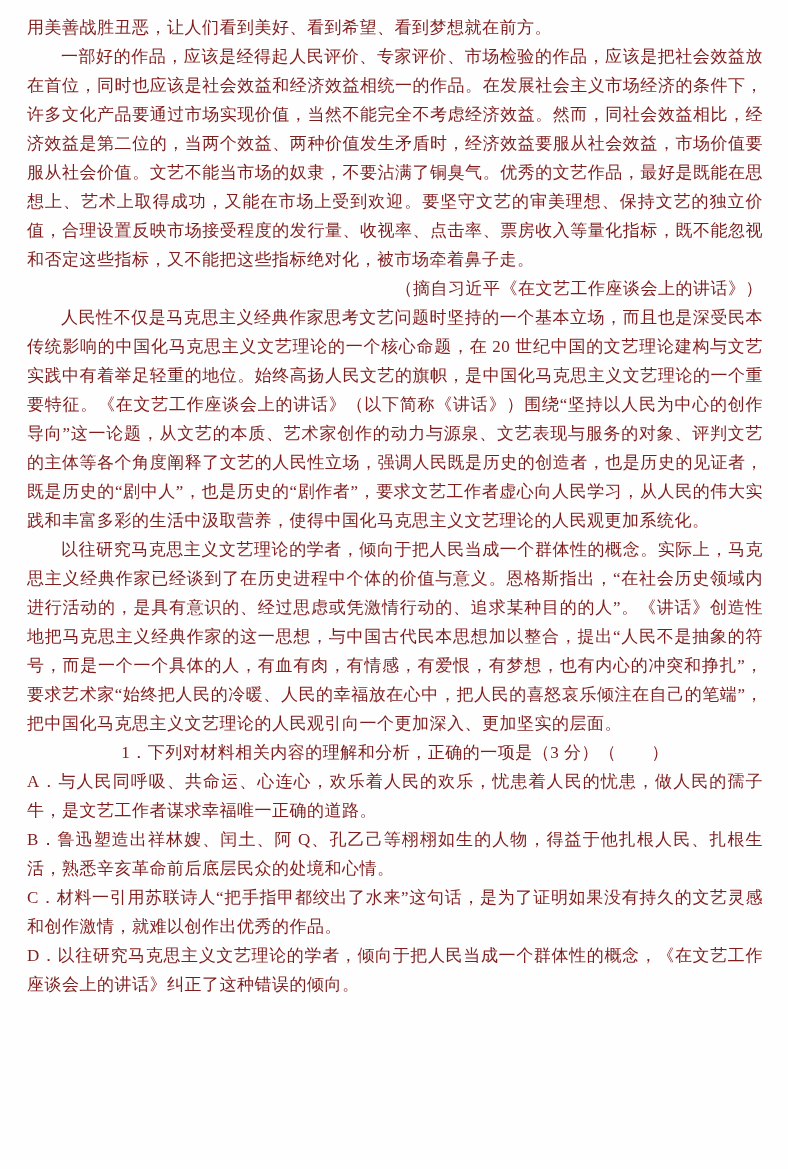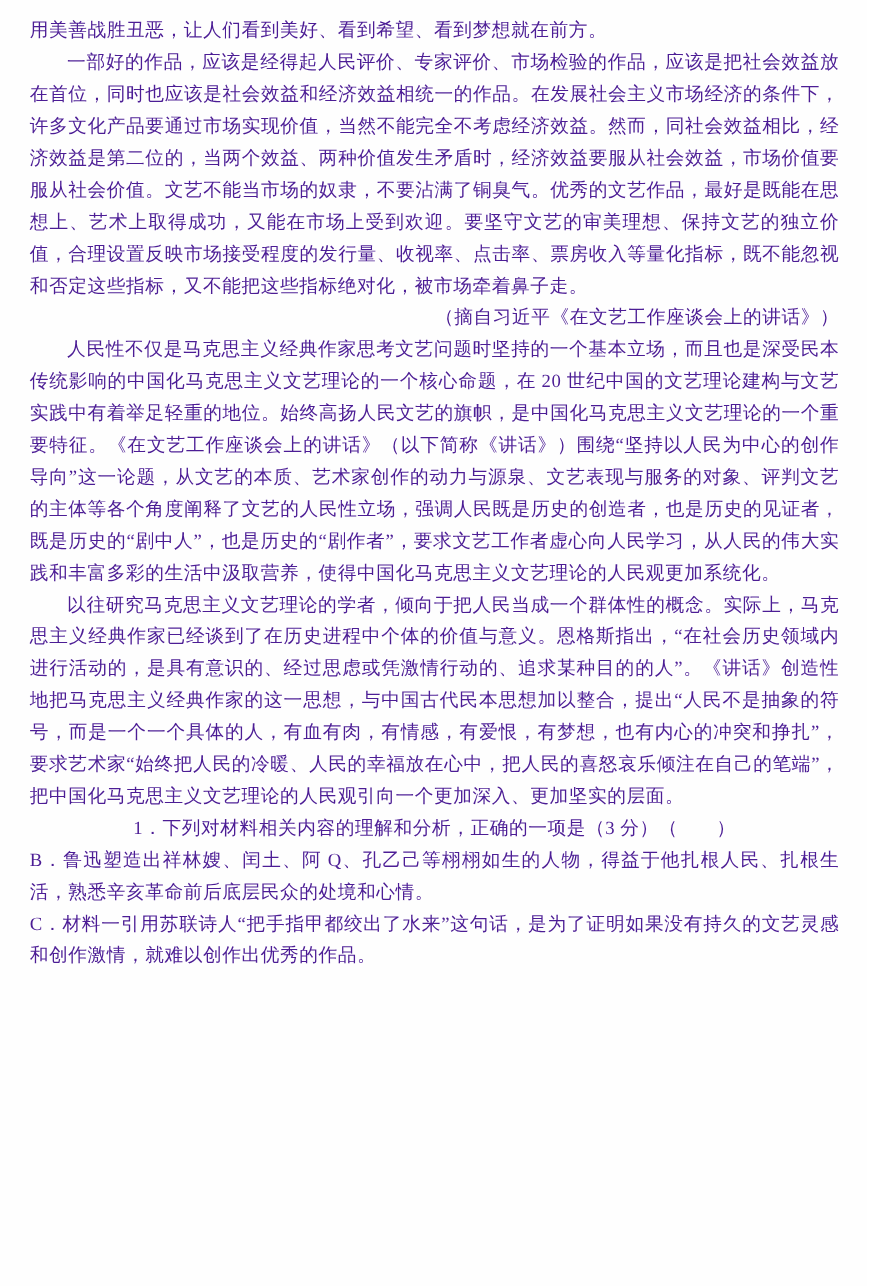--- a/index.html
+++ b/index.html
@@ -11,21 +11,21 @@
     position: relative;
     width: 788px;
     height: 1169px;
     box-sizing: border-box;
     background: #fefefe;
     padding: 13px 25px 0 27px;
     overflow: hidden;
     font-family: "Liberation Serif", "DejaVu Serif", serif;
     font-size: 17px;
     line-height: 29px;
-    color: #4c1d95;
+    color: #7f1d1d;
   }
   .para {
     margin: 0;
     text-align: justify;
     text-align-last: left;
     letter-spacing: 0.5px;
   }
   .para.indent {
     text-indent: 2em;
   }
@@ -57,21 +57,23 @@
   <p class="para right">（摘自习近平《在文艺工作座谈会上的讲话》）</p>
 
 
   <p class="para indent">人民性不仅是马克思主义经典作家思考文艺问题时坚持的一个基本立场，而且也是深受民本传统影响的中国化马克思主义文艺理论的一个核心命题，在 20 世纪中国的文艺理论建构与文艺实践中有着举足轻重的地位。始终高扬人民文艺的旗帜，是中国化马克思主义文艺理论的一个重要特征。《在文艺工作座谈会上的讲话》（以下简称《讲话》）围绕“坚持以人民为中心的创作导向”这一论题，从文艺的本质、艺术家创作的动力与源泉、文艺表现与服务的对象、评判文艺的主体等各个角度阐释了文艺的人民性立场，强调人民既是历史的创造者，也是历史的见证者，既是历史的“剧中人”，也是历史的“剧作者”，要求文艺工作者虚心向人民学习，从人民的伟大实践和丰富多彩的生活中汲取营养，使得中国化马克思主义文艺理论的人民观更加系统化。</p>
 
   <p class="para indent">以往研究马克思主义文艺理论的学者，倾向于把人民当成一个群体性的概念。实际上，马克思主义经典作家已经谈到了在历史进程中个体的价值与意义。恩格斯指出，“在社会历史领域内进行活动的，是具有意识的、经过思虑或凭激情行动的、追求某种目的的人”。《讲话》创造性地把马克思主义经典作家的这一思想，与中国古代民本思想加以整合，提出“人民不是抽象的符号，而是一个一个具体的人，有血有肉，有情感，有爱恨，有梦想，也有内心的冲突和挣扎”，要求艺术家“始终把人民的冷暖、人民的幸福放在心中，把人民的喜怒哀乐倾注在自己的笔端”，把中国化马克思主义文艺理论的人民观引向一个更加深入、更加坚实的层面。</p>
 
 
   <p class="question-stem">1．下列对材料相关内容的理解和分析，正确的一项是（3 分）（　　）</p>
 
+  <p class="option">A．与人民同呼吸、共命运、心连心，欢乐着人民的欢乐，忧患着人民的忧患，做人民的孺子牛，是文艺工作者谋求幸福唯一正确的道路。</p>
 
   <p class="option">B．鲁迅塑造出祥林嫂、闰土、阿 Q、孔乙己等栩栩如生的人物，得益于他扎根人民、扎根生活，熟悉辛亥革命前后底层民众的处境和心情。</p>
 
   <p class="option">C．材料一引用苏联诗人“把手指甲都绞出了水来”这句话，是为了证明如果没有持久的文艺灵感和创作激情，就难以创作出优秀的作品。</p>
 
+  <p class="option">D．以往研究马克思主义文艺理论的学者，倾向于把人民当成一个群体性的概念，《在文艺工作座谈会上的讲话》纠正了这种错误的倾向。</p>
 
 
 
 </div>
 
 </body></html>

